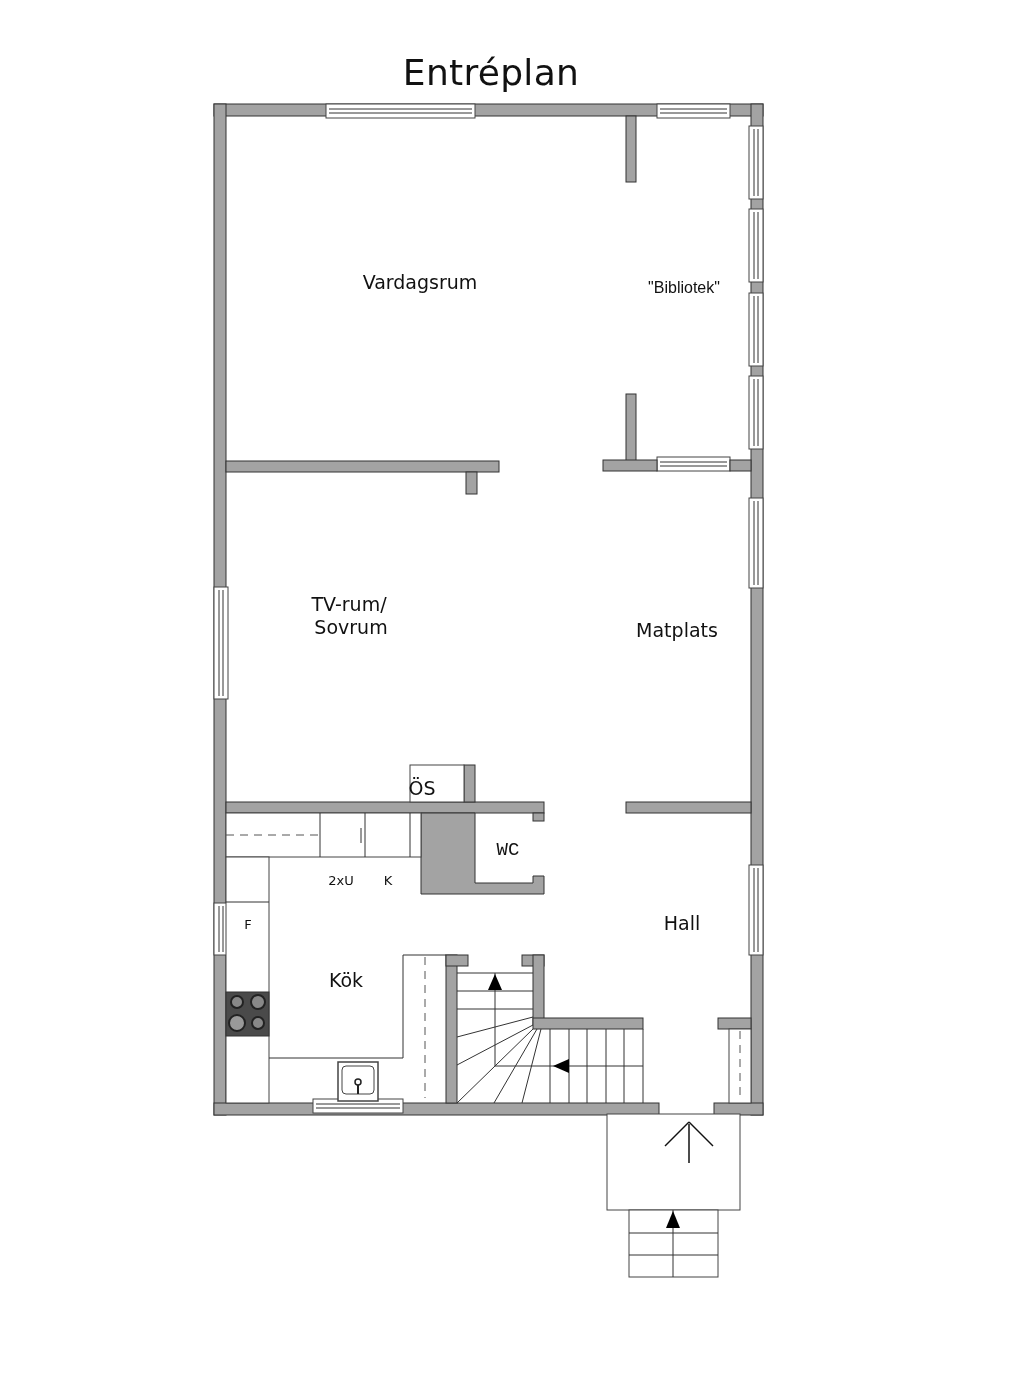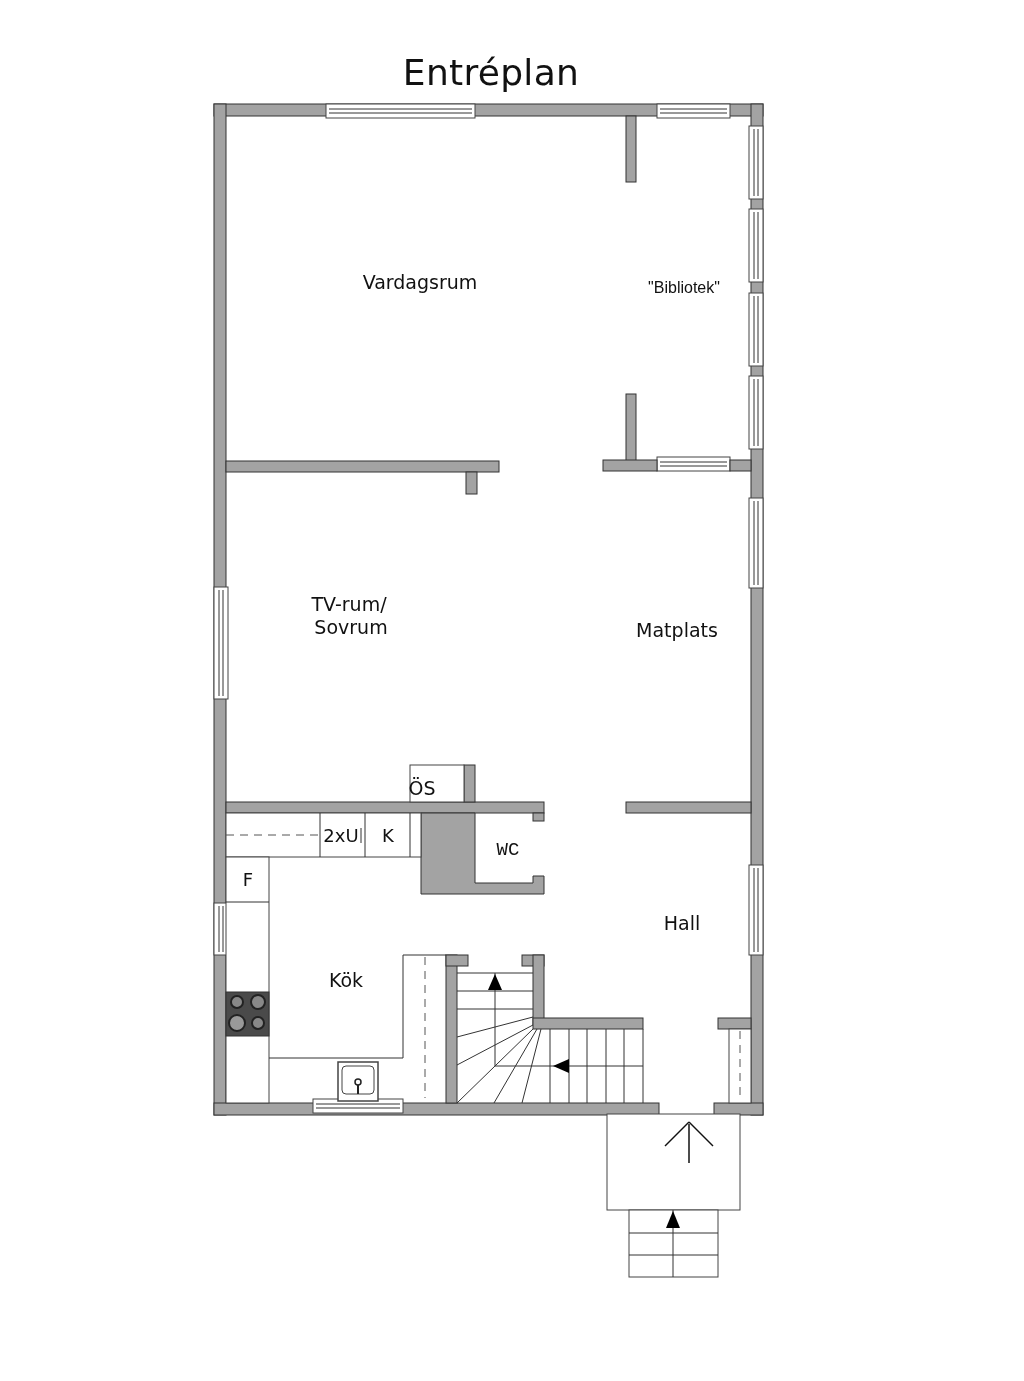--- a/index.html
+++ b/index.html
@@ -1,20 +1,20 @@
 <!DOCTYPE html>
 <html><head>
   <meta charset="utf-8">
   <style>
     html, body { margin: 0; padding: 0; background: #ffffff; }
     body { width: 1024px; height: 1381px; position: relative; overflow: hidden; font-family: "DejaVu Sans", sans-serif; }
     #plan { position: absolute; left: 0; top: 0; }
     .title { position: absolute; left: 0; width: 982px; top: 52px; text-align: center; font-size: 36px; color: #111; font-family: "DejaVu Sans", sans-serif; letter-spacing: 0.3px; }
     .lbl { position: absolute; font-size: 19px; color: #111; white-space: nowrap; transform: translate(-50%, -50%); text-align: center; line-height: 22px; font-family: "DejaVu Sans", sans-serif; }
-    .lbl.sm { font-size: 18px; }
+    .lbl.sm { font-size: 13px; margin-top: 45px; }
     .lbl.lib { font-family: "Liberation Sans", sans-serif; font-size: 16px; }
     .wall { fill: #a3a3a3; stroke: #333; stroke-width: 1; }
     .win { fill: #fff; stroke: #444; stroke-width: 1; }
     .ln { stroke: #333; stroke-width: 1; fill: none; }
     .dash { stroke: #555; stroke-width: 1; stroke-dasharray: 8 6; fill: none; }
   </style>
 </head>
 <body>
 
 <div class="title">Entréplan</div>

